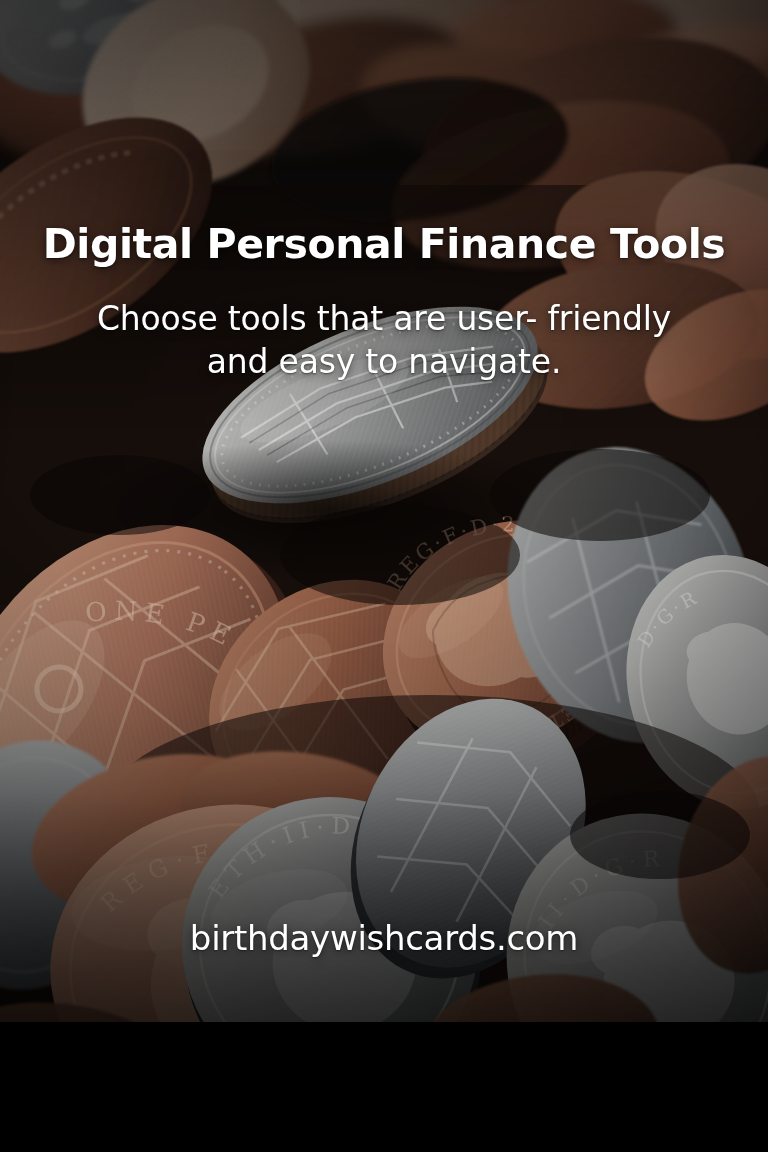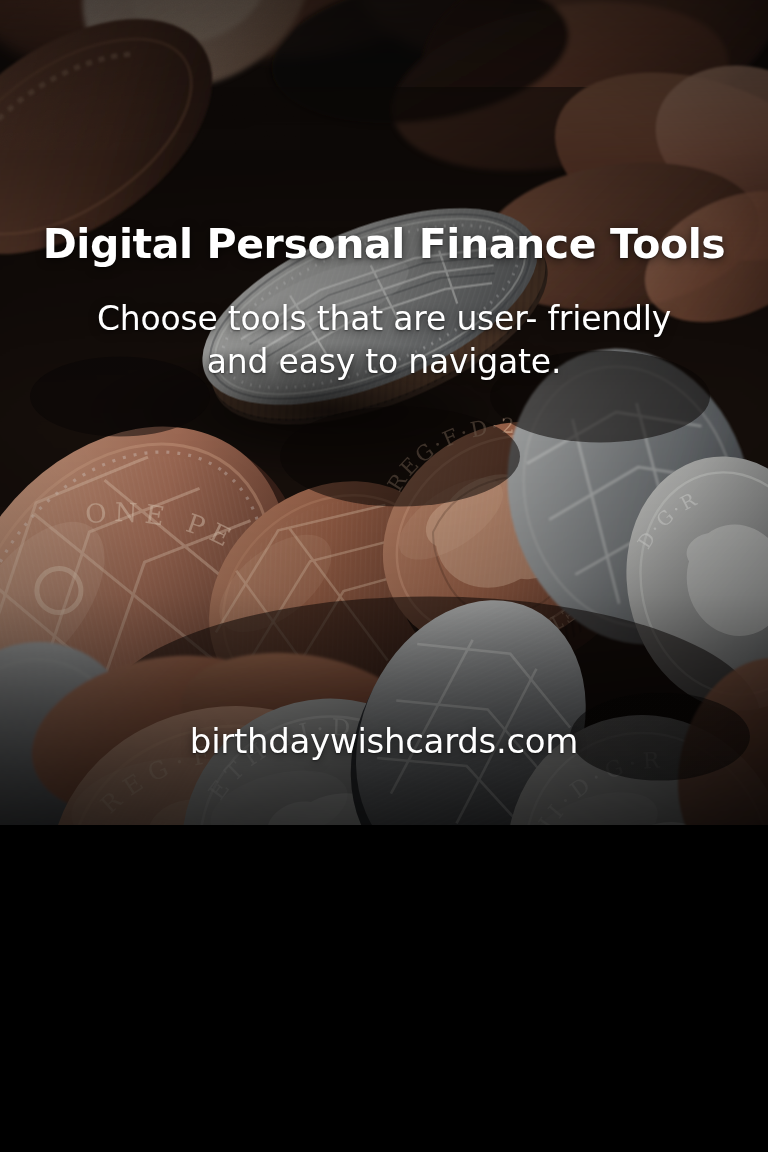--- a/index.html
+++ b/index.html
@@ -8,21 +8,21 @@
     padding: 0;
     background: #000;
   }
   body {
     font-family: "Liberation Sans", sans-serif;
   }
 
   .card {
     position: relative;
     width: 768px;
-    height: 825px;
+    height: 1022px;
     overflow: hidden;
     background: #221713;
     user-select: none;
   }
 
   
   .photo {
     position: absolute;
     inset: 0;
     overflow: hidden;

